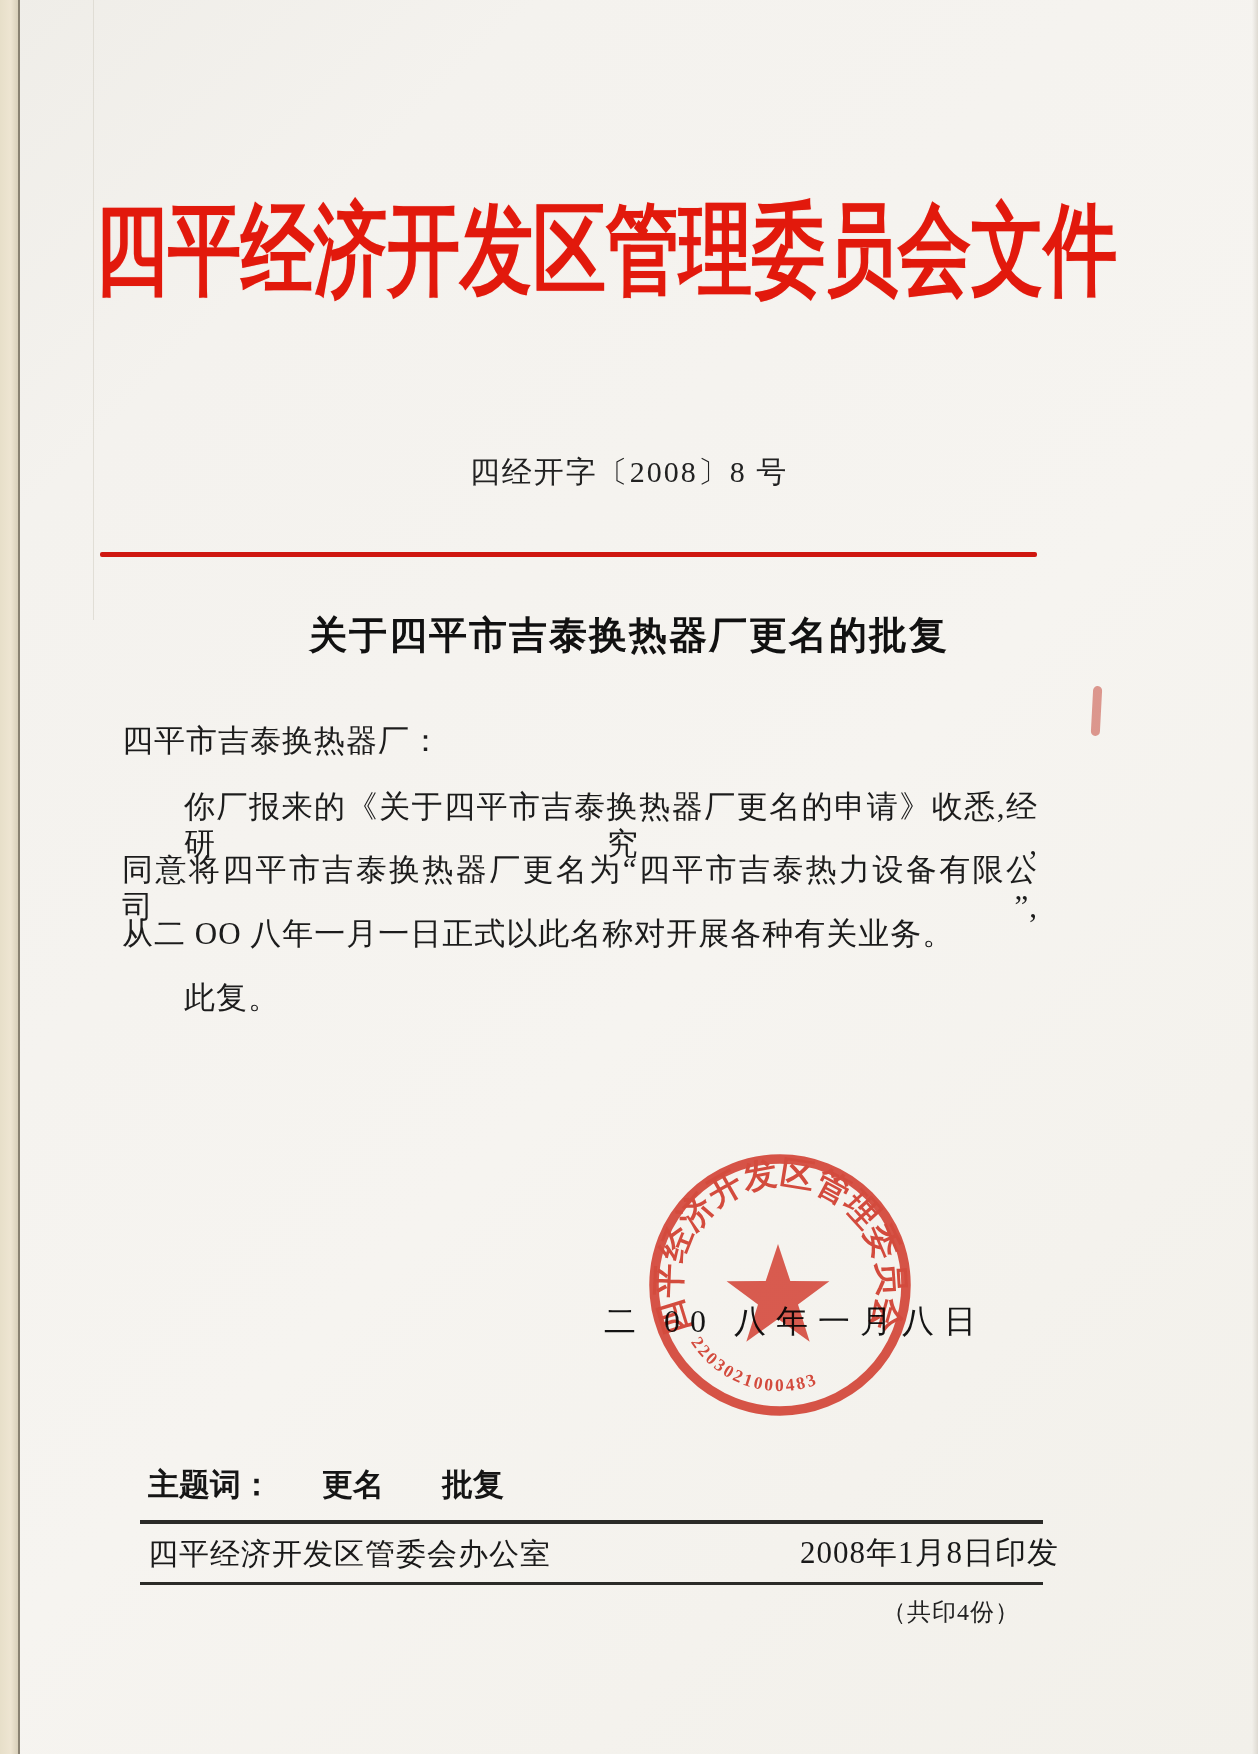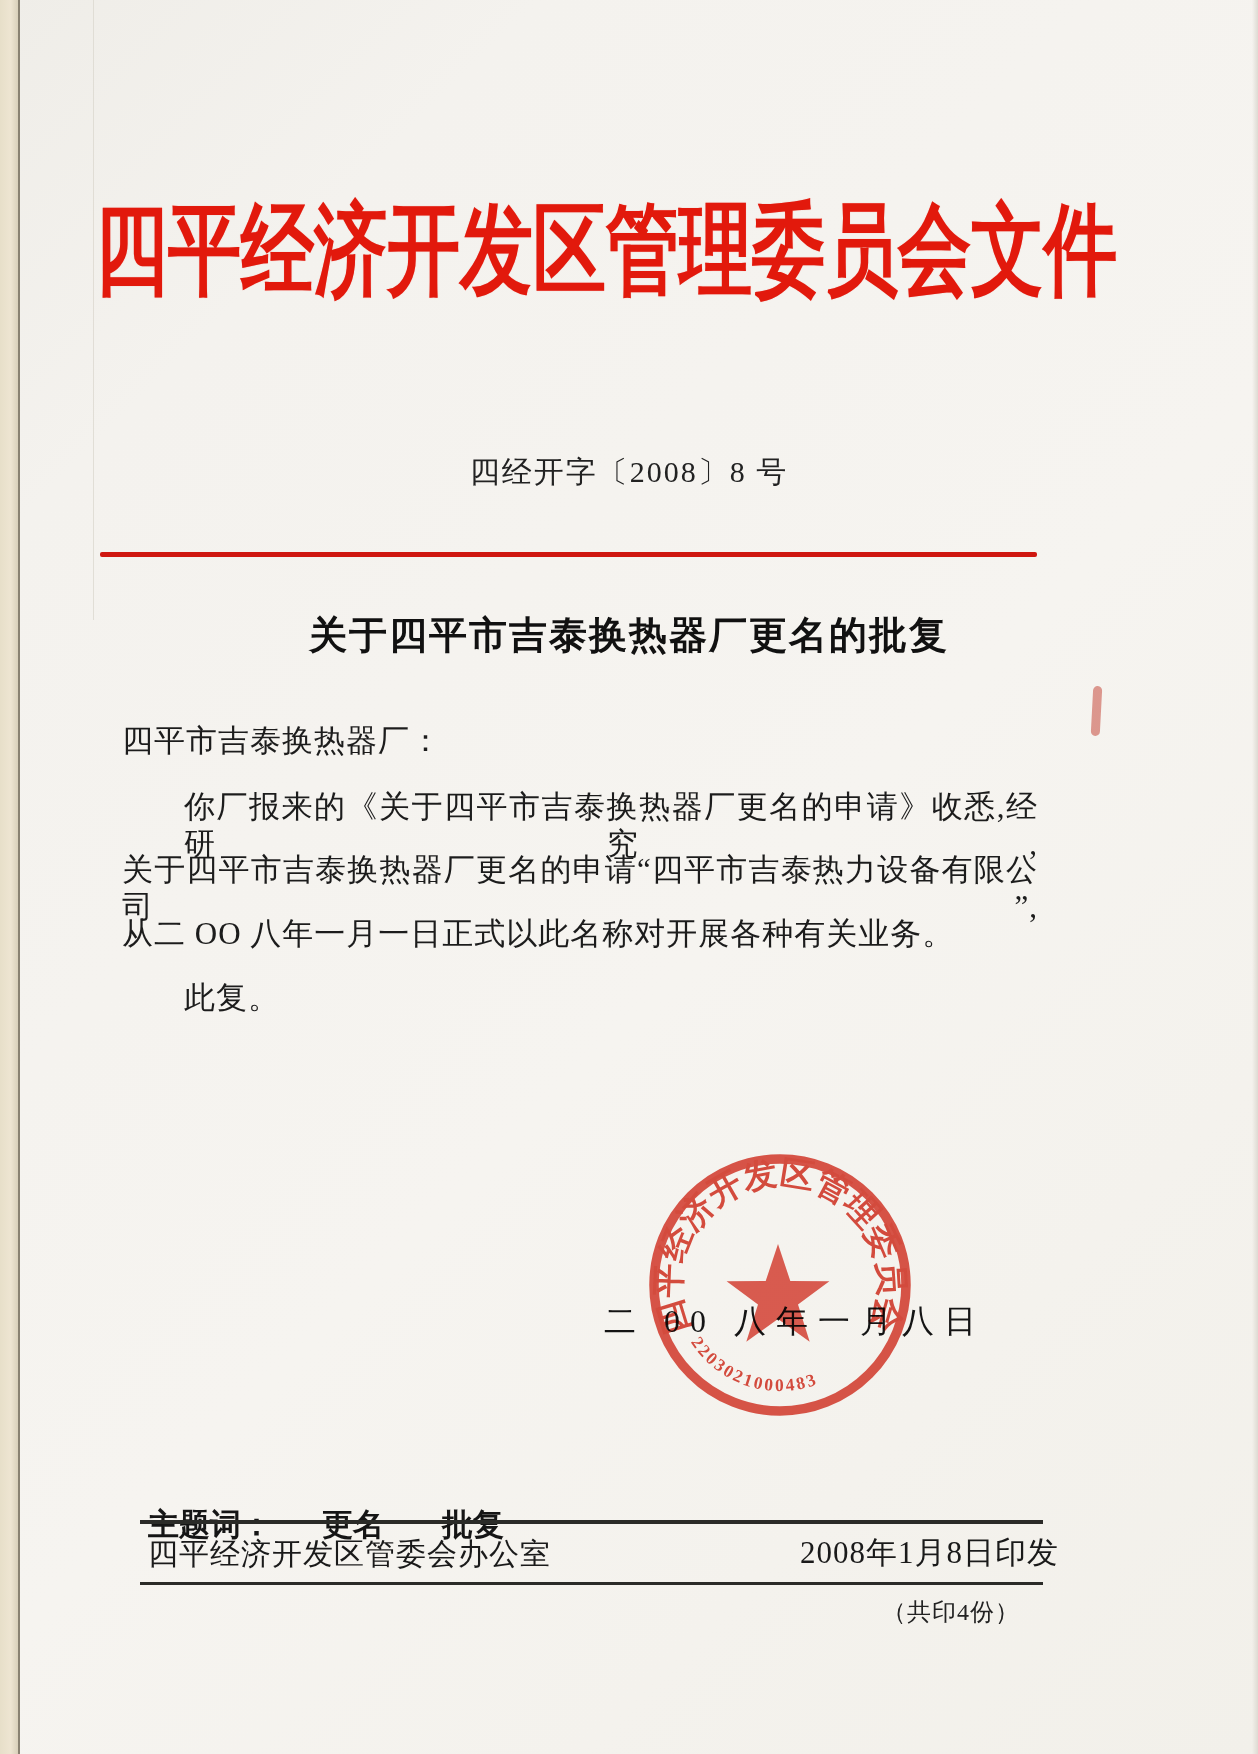--- a/index.html
+++ b/index.html
@@ -86,21 +86,21 @@
     position:absolute;left:630px;top:1133px;width:300px;height:300px;
     color:var(--seal-red);z-index:2;opacity:.9;mix-blend-mode:multiply;
   }
   .seal text{fill:currentColor;font-family:"Liberation Serif","DejaVu Serif",serif;}
   
   .keywords{
     position:absolute;left:148px;top:1464px;
     font-family:Liberation Serif, serif;
     font-size:31px;font-weight:700;color:#151515;display:flex;align-items:baseline;
   }
-  .keywords .t1{margin-left:50px;margin-top:40px;}
+  .keywords .t1{margin-left:50px;}
   .keywords .t2{margin-left:58px;}
   
   .f-rule-top{position:absolute;left:140px;top:1520px;width:903px;height:4px;background:#2b2b28;}
   .f-rule-bottom{position:absolute;left:140px;top:1582px;width:903px;height:3px;background:#2b2b28;}
   .f-office{position:absolute;left:148px;top:1534px;font-size:30px;letter-spacing:1px;color:#1a1a1a;}
   .f-date{position:absolute;left:800px;top:1532px;font-size:31px;letter-spacing:1px;color:#1a1a1a;}
   .f-copies{position:absolute;left:882px;top:1596px;font-size:24px;letter-spacing:1px;color:#222;}
 </style>
 </head>
 <body>
@@ -116,21 +116,21 @@
 
   <div class="doc-number">四经开字〔2008〕8 号</div>
 
   <div class="red-rule"></div>
 
   <div class="subject-title">关于四平市吉泰换热器厂更名的批复</div>
 
   <div class="bodyline salutation">四平市吉泰换热器厂：</div>
 
   <div class="bodyline l0 indent fill">你厂报来的《关于四平市吉泰换热器厂更名的申请》收悉,经研究,</div>
-  <div class="bodyline l1 fill">关于四平市吉泰换热器厂更名的申请“四平市吉泰热力设备有限公司”,</div>
+  <div class="bodyline l1 fill">同意将四平市吉泰换热器厂更名为“四平市吉泰热力设备有限公司”,</div>
   <div class="bodyline l2">从二 OO 八年一月一日正式以此名称对开展各种有关业务。</div>
   <div class="bodyline l3 indent">此复。</div>
 
   <div class="signoff-date">二 00 八年一月八日</div>
 
   <svg class="seal" viewBox="0 0 300 300" xmlns="http://www.w3.org/2000/svg">
     <defs>
       <path id="ringTextPath" d="M 63.4 202 A 100 100 0 1 1 236.6 202" fill="none"></path>
       <path id="serialPath" d="M 53.9 196.8 A 106 106 0 0 0 246.1 196.8" fill="none"></path>
     </defs>

